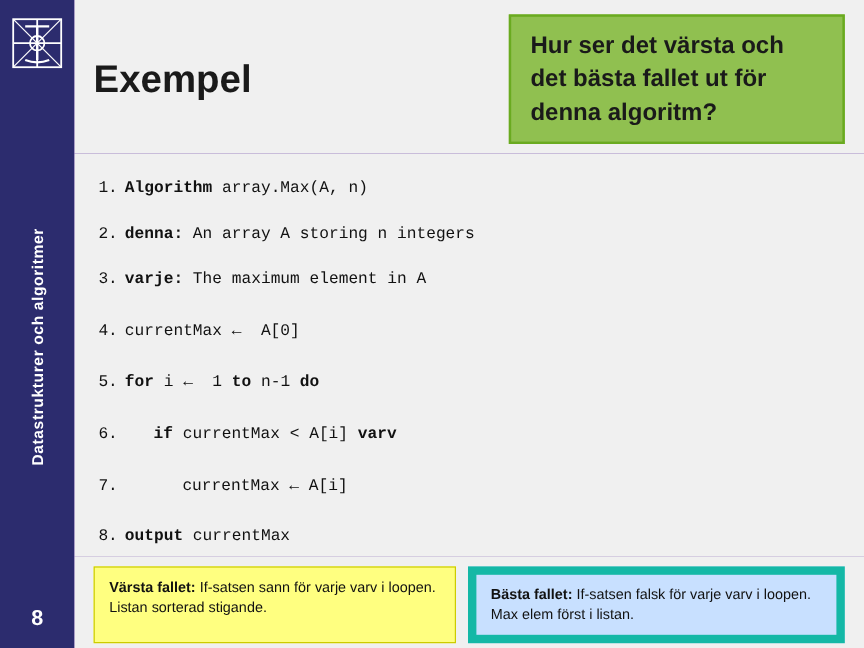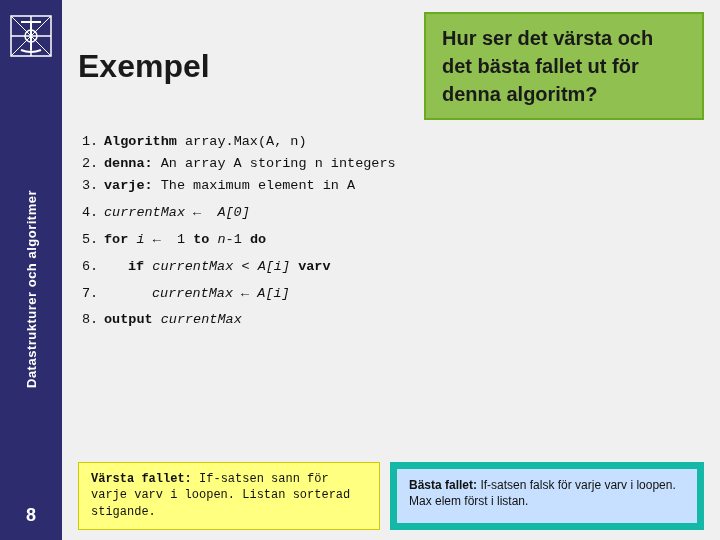--- a/index.html
+++ b/index.html
@@ -122,20 +122,21 @@
     }
 
     .line-num {
       min-width: 22px;
       color: #111;
       font-weight: normal;
     }
 
     .code-text {
       flex: 1;
+      margin-top: 16px;
     }
 
     .kw {
       font-weight: bold;
     }
 
     .bottom-boxes {
       display: flex;
       flex-direction: row;
       gap: 0;
@@ -145,34 +146,33 @@
 
     .worst-box {
       background: #ffff80;
       border: 1px solid #cccc00;
       padding: 8px 12px;
       font-size: 12px;
       color: #111;
       flex: 1;
       margin-right: 10px;
       line-height: 1.4;
-      font-family: Liberation Mono, monospace;
     }
 
     .best-box {
       background: #c8e0ff;
       border: 7px solid #14b8a6;
       padding: 8px 12px;
       font-size: 12px;
       color: #111;
       flex: 1;
       line-height: 1.4;
     }
 
-    .italic { font-style: italic; }
+    .italic { }
   </style>
 </head>
 <body>
 
 <div class="left-sidebar">
   <div class="logo-area">
     <svg class="logo-svg" viewBox="0 0 44 44">
 
       <rect x="2" y="2" width="40" height="40" fill="none" stroke="white" stroke-width="1.5"></rect>
       <line x1="2" y1="22" x2="42" y2="22" stroke="white" stroke-width="1.5"></line>

